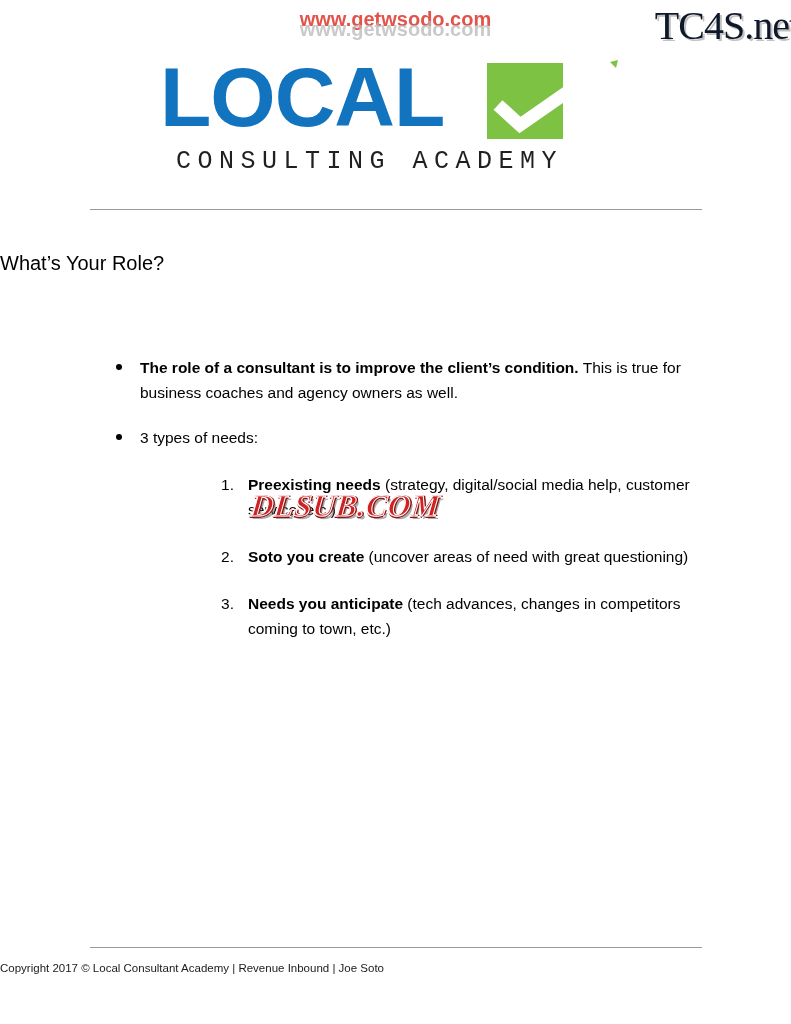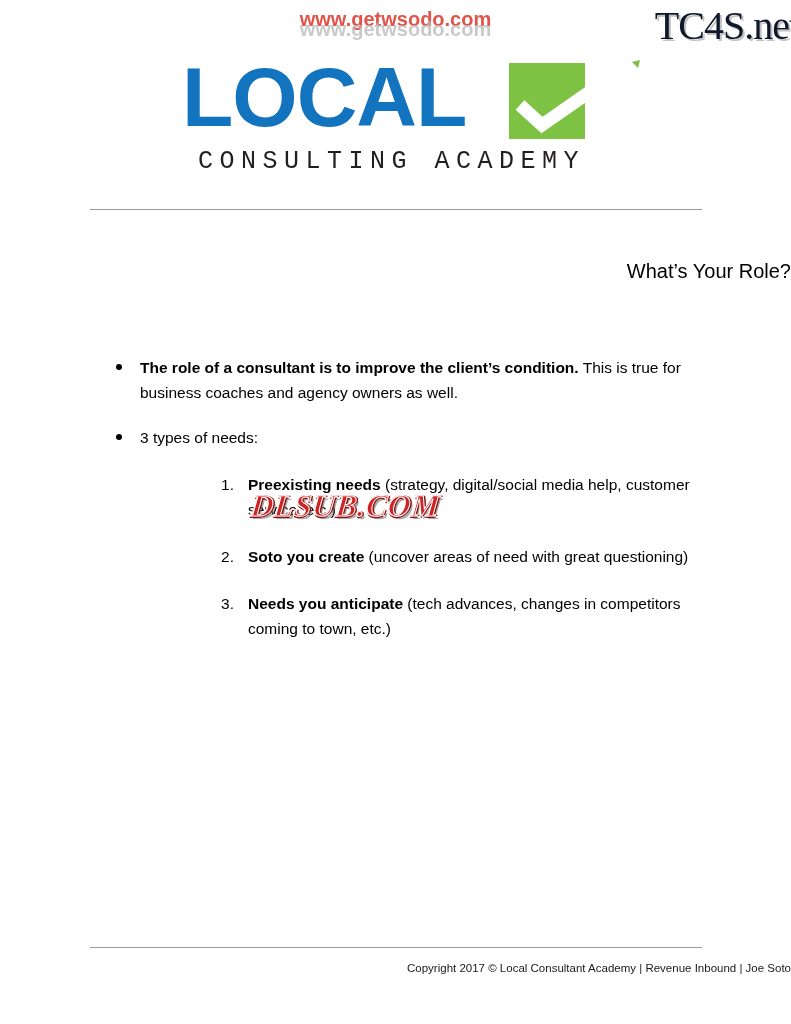--- a/index.html
+++ b/index.html
@@ -96,21 +96,20 @@
     text-shadow: 1px 1px 0 rgba(255,255,255,.9), 2px 2px 2px rgba(100,100,100,.5);
   }
 
   
   .logo {
     position: absolute;
     left: 160px;
     top: 55px;
     width: 420px;
     height: 125px;
-    margin-left: 22px;
   }
   .logo-word {
     font-family: "Liberation Sans", sans-serif;
     font-size: 84px;
     font-weight: bold;
     color: #1274bf;
     letter-spacing: -1px;
     line-height: 84px;
     position: absolute;
     left: 0;
@@ -159,25 +158,24 @@
     height: 1px;
     background: #9a9a9a;
   }
 
   
   .doc-title {
     position: absolute;
     left: 0;
     top: 252px;
     width: 791px;
-    text-align: right;
+    text-align: left;
     font-family: "Liberation Sans", sans-serif;
     font-size: 20px;
     color: #000000;
-    margin-top: 8px;
   }
 
   
   .content {
     position: absolute;
     left: 104px;
     top: 355px;
     width: 600px;
     font-size: 15.5px;
     line-height: 25px;
@@ -221,21 +219,21 @@
     font-size: 15.5px;
   }
   .b { font-weight: bold; text-align: right; }
 
   
   .footer {
     position: absolute;
     left: 0;
     top: 962px;
     width: 791px;
-    text-align: right;
+    text-align: left;
     font-size: 11.5px;
     color: #1a1a1a;
   }
 </style>
 </head>
 <body>
 
 <div class="page">
 
   <div class="wm-top">

